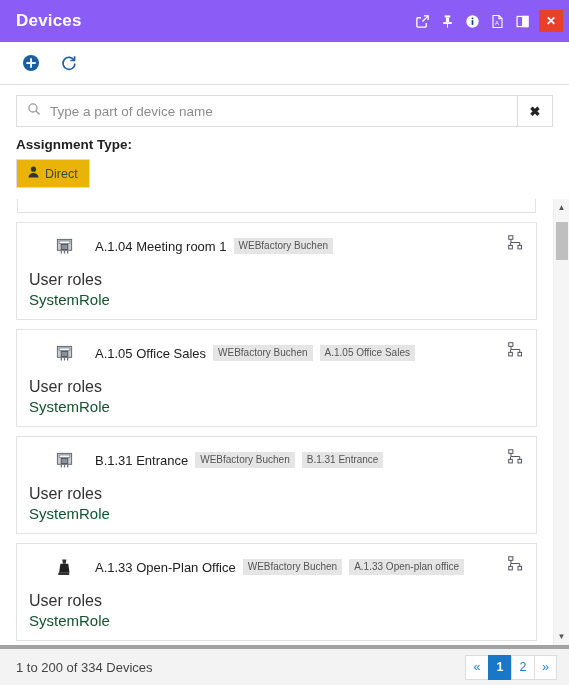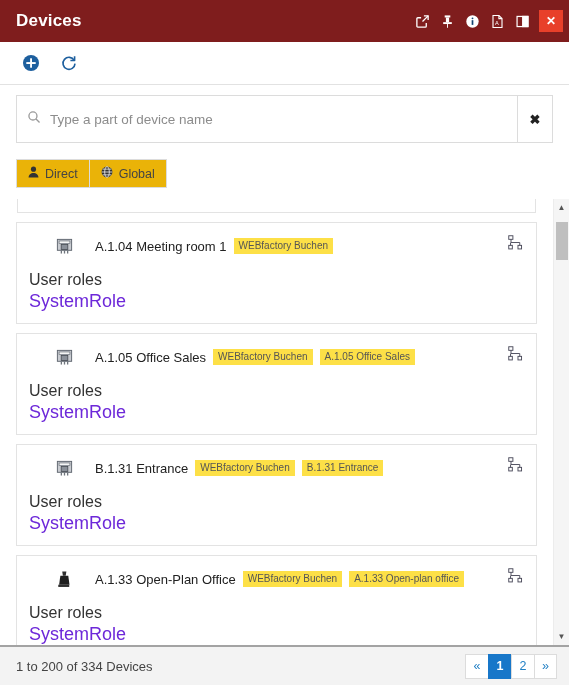--- a/index.html
+++ b/index.html
@@ -6,21 +6,21 @@
   html, body {
     width: 569px; height: 685px;
     font-family: "Liberation Sans", sans-serif;
     background: #ffffff;
     overflow: hidden;
   }
   .window { width: 569px; height: 685px; display: flex; flex-direction: column; background:#fff; }
 
   
   .titlebar {
-    height: 42px; background: #7f1d1d; color: #fff;
+    height: 42px; background: #8b5cf6; color: #fff;
     display: flex; align-items: center; flex: 0 0 42px;
     padding: 0 0 0 16px;
   }
   .titlebar-title { font-size: 17px; font-weight: bold; letter-spacing: .2px; }
   .titlebar-actions { margin-left: auto; display: flex; align-items: center; height: 100%; }
   .tb-btn {
     width: 25px; height: 42px; display: flex; align-items: center; justify-content: center;
     cursor: pointer;
   }
   .tb-btn svg { display:block; }
@@ -36,21 +36,21 @@
     height: 43px; flex: 0 0 43px; display: flex; align-items: center;
     gap: 16px; padding-left: 20px; border-bottom: 1px solid #e2e2e2; background:#fff;
   }
   .toolbar .tool { cursor: pointer; display:flex; align-items:center; justify-content:center; width:22px; height:22px; }
 
   
   .filter-area { padding: 10px 16px 0 16px; flex: 0 0 auto; background:#fff; }
   .filter-head { display: flex; align-items: center; gap: 7px; height: 22px; margin-bottom: 9px; }
   .filter-head-label { font-size: 13.5px; color: #222; }
 
-  .search-row { display: flex; height: 48px; margin-bottom: 16px; }
+  .search-row { display: flex; height: 32px; margin-bottom: 10px; }
   .search-box {
     flex: 1; display: flex; align-items: center; gap: 9px;
     border: 1px solid #dcdcdc; border-right: none; padding: 0 10px;
     background:#fff;
   }
   .search-input {
     border: none; outline: none; flex: 1; font-size: 13.5px;
     color: #444; font-family: "Liberation Sans", sans-serif; background: transparent;
   }
   .search-input::placeholder { color: #8c8c8c; }
@@ -82,47 +82,47 @@
     margin: 0 1px 9px 1px;
   }
   .device-card {
     border: 1px solid #e3e3e3; background: #fff; margin-bottom: 9px;
     padding: 10px 12px 11px 12px; position: relative; cursor: pointer;
   }
   .card-top { display: flex; align-items: center; min-height: 26px; }
   .dev-icon { width: 26px; margin-left: 22px; display:flex; align-items:center; justify-content:center; }
   .dev-name { font-size: 13px; color: #212121; margin-left: 18px; white-space: nowrap; }
   .tag {
-    background: #fde047; color: #555; font-size: 10px;
+    background: #e5e5e5; color: #555; font-size: 10px;
     padding: 2px 5px; margin-left: 7px; white-space: nowrap;
     line-height: 12px;
   }
   .card-action { position: absolute; right: 12px; top: 12px; cursor: pointer; }
   .roles-title { font-size: 16px; color: #333; margin-top: 12px; }
-  .roles-value { font-size: 18px; color: #6d28d9; margin-top: 2px; }
+  .roles-value { font-size: 15px; color: #14532d; margin-top: 2px; }
 
   
   .scrollbar {
     position: absolute; top: 0; right: 0; width: 16px; height: 100%;
     background: #f5f5f5; border-left: 1px solid #ececec;
     display: flex; flex-direction: column; align-items: center;
   }
   .sb-arrow {
     width: 16px; height: 17px; display:flex; align-items:center; justify-content:center;
     font-size: 8px; color:#555; cursor: pointer; flex: 0 0 17px;
   }
   .sb-track { flex: 1 1 auto; width: 16px; position: relative; }
   .sb-thumb {
     position: absolute; top: 6px; left: 2px; width: 12px; height: 38px;
     background: #bfbfbf; cursor: pointer;
   }
 
   
   .footer {
-    flex: 0 0 40px; height: 40px; border-top: 2px solid #a3a3a3;
+    flex: 0 0 40px; height: 40px; border-top: 4px solid #a3a3a3;
     background: #f3f3f3; display: flex; align-items: center;
     padding: 0 12px 0 16px;
   }
   .footer-status { font-size: 13px; color: #444; }
   .pager { margin-left: auto; display: flex; }
   .pg {
     min-width: 23px; height: 25px; border: 1px solid #dcdcdc; border-right: none;
     background: #fff; color: #1f7fc4; font-size: 12.5px;
     display: flex; align-items: center; justify-content: center; cursor: pointer;
     padding: 0 6px;
@@ -208,44 +208,35 @@
           <svg width="14" height="14" viewBox="0 0 16 16" fill="none" stroke="#9a9a9a" stroke-width="1.5">
             <circle cx="6.8" cy="6.8" r="4.6"></circle>
             <path d="M10.3 10.3l4 4"></path>
           </svg>
         </span>
         <input class="search-input" type="text" placeholder="Type a part of device name" style="">
       </div>
       <div class="search-clear">✖</div>
     </div>
 
+    <div class="assign-label">Assignment Type:</div>
 
     <div class="assign-group">
 
       <div class="assign-btn">
         <span>
           <svg width="11" height="12" viewBox="0 0 12 13" fill="#333">
             <circle cx="6" cy="3.4" r="2.8"></circle>
             <path d="M0.6 12.6c0-3 2.4-5.1 5.4-5.1s5.4 2.1 5.4 5.1z"></path>
           </svg>
         </span>
         <span>Direct</span>
       </div>
 
 
-      <div class="assign-btn">
-        <span>
-          <svg width="12" height="12" viewBox="0 0 13 13">
-            <circle cx="6.5" cy="6.5" r="5.9" fill="#333"></circle>
-            <ellipse cx="6.5" cy="6.5" rx="2.5" ry="5.9" fill="none" stroke="#fff" stroke-width="0.8"></ellipse>
-            <path d="M0.8 6.5h11.4M1.8 3.4h9.4M1.8 9.6h9.4" stroke="#fff" stroke-width="0.8" fill="none"></path>
-          </svg>
-        </span>
-        <span>Global</span>
-      </div>
 
     </div>
   </div>
 
   <div class="list-wrap">
     <div class="list-scroll">
 
       <div class="partial-card"></div>
 
       <div class="device-card">

